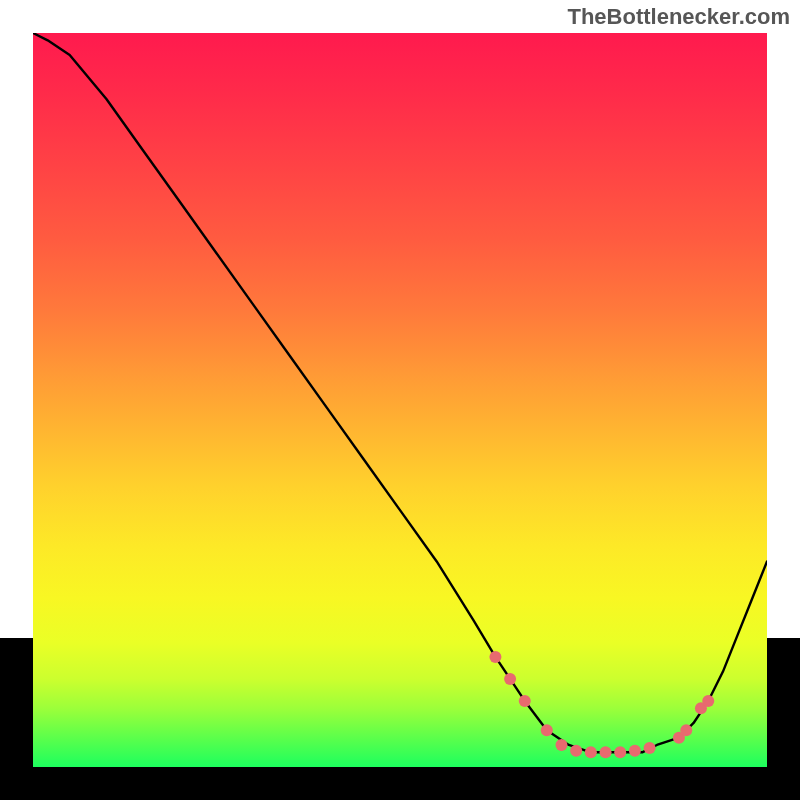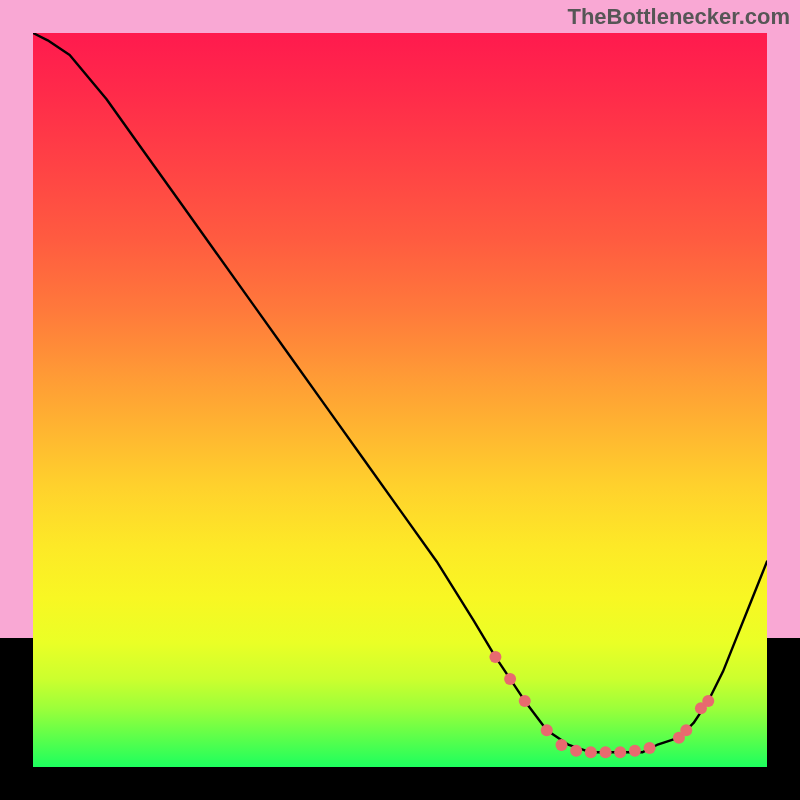--- a/index.html
+++ b/index.html
@@ -1,21 +1,21 @@
 <!DOCTYPE html>
 <html><head>
 <meta charset="utf-8">
 <style>
   * { margin: 0; padding: 0; box-sizing: border-box; }
   html, body { width: 800px; height: 800px; overflow: hidden; background: #000; }
   .frame {
     position: relative;
     width: 800px;
     height: 638px;
-    background: #f9a8d4;
+    background: #ffffff;
   }
   .attribution {
     position: absolute;
     top: 4px;
     right: 10px;
     font-family: Arial, Helvetica, sans-serif;
     font-size: 22px;
     font-weight: bold;
     color: #565656;
     letter-spacing: 0px;

